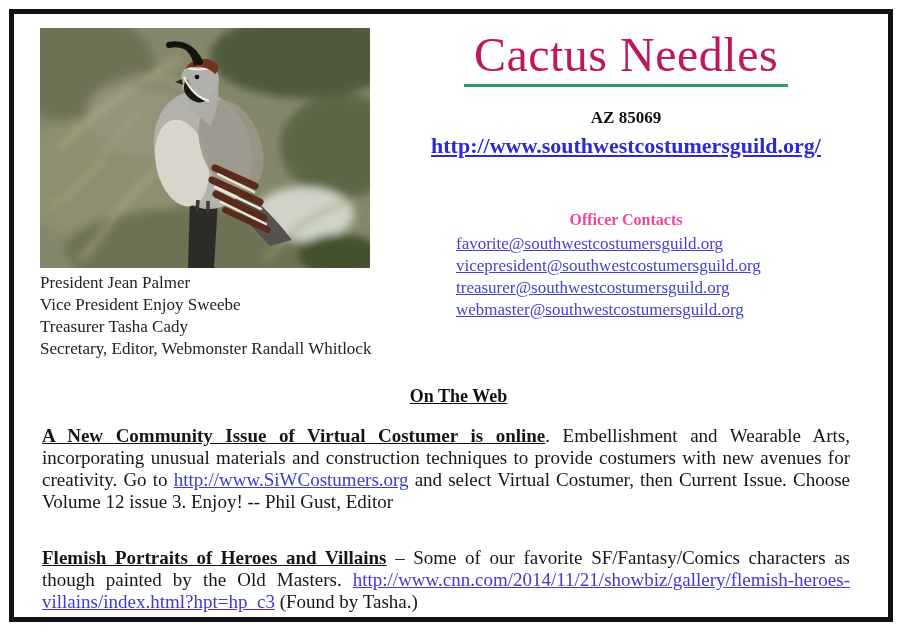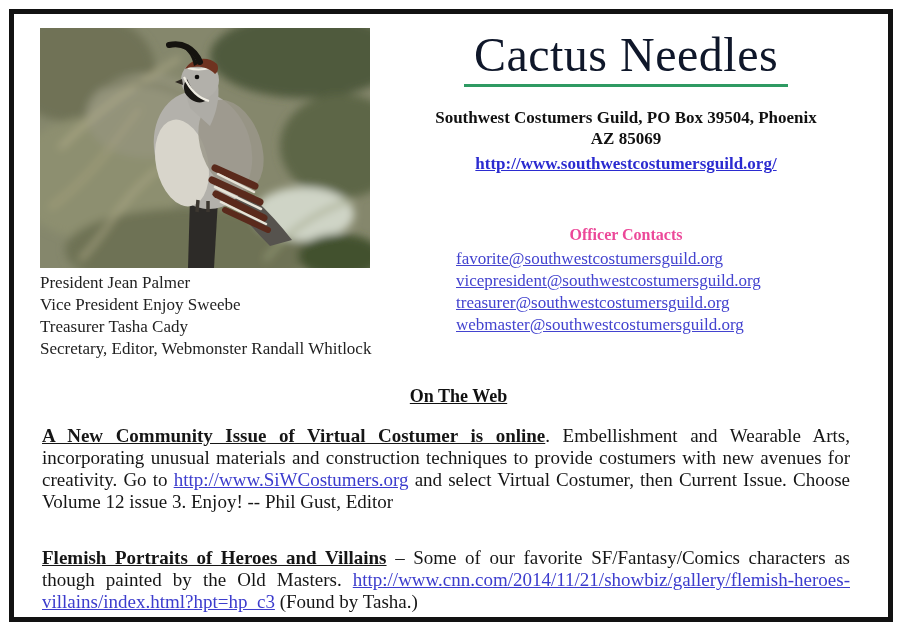--- a/index.html
+++ b/index.html
@@ -30,32 +30,32 @@
   }
   .names { margin-top: 4px; font-size: 17px; line-height: 22px; white-space: nowrap; }
   .name-line { color: #222; }
 
   .right-col { flex: 1; text-align: center; padding-left: 12px; }
   .masthead { margin-top: 2px; }
   .masthead-title {
     display: inline-block;
     font-size: 48px;
     line-height: 54px;
-    color: #0f172a;
+    color: #be185d;
     border-bottom: 3px solid #2e9a62;
     padding: 0 10px 2px 10px;
     letter-spacing: 0.5px;
   }
   .meta { margin-top: 20px; font-weight: bold; font-size: 17px; line-height: 21px; color: #111; }
   .gap { display: inline-block; width: 18px; }
   .site-link {
     display: inline-block;
     margin-top: 5px;
     font-weight: bold;
-    font-size: 17px;
+    font-size: 22px;
     color: #2b2bd0;
     text-decoration: underline;
     cursor: pointer;
   }
   .officer-heading { margin-top: 52px; font-weight: bold; font-size: 16px; color: #ec4899; }
   .emails { text-align: left; margin-left: 66px; margin-top: 4px; font-size: 17px; line-height: 22px; }
   .emails a { color: #4343cf; text-decoration: underline; cursor: pointer; }
 
   .web-heading-wrap { text-align: center; margin-top: 26px; }
   .web-heading { font-weight: bold; font-size: 18px; text-decoration: underline; color: #111; margin-left: 15px; }
@@ -136,21 +136,20 @@
           <div class="name-line">Treasurer Tasha Cady</div>
           <div class="name-line">Secretary, Editor, Webmonster Randall Whitlock</div>
         </div>
       </div>
 
       <div class="right-col">
         <div class="masthead">
           <span class="masthead-title">Cactus Needles</span>
         </div>
         <div class="meta">
-          <div>Southwest Costumers Guild, PO Box 39504, Phoenix</div>
           <div>AZ 85069</div>
         </div>
         <div>
           <a class="site-link">http://www.southwestcostumersguild.org/</a>
         </div>
         <div class="officer-heading">Officer Contacts</div>
         <div class="emails">
           <div><a>favorite@southwestcostumersguild.org</a></div>
           <div><a>vicepresident@southwestcostumersguild.org</a></div>
           <div><a>treasurer@southwestcostumersguild.org</a></div>

